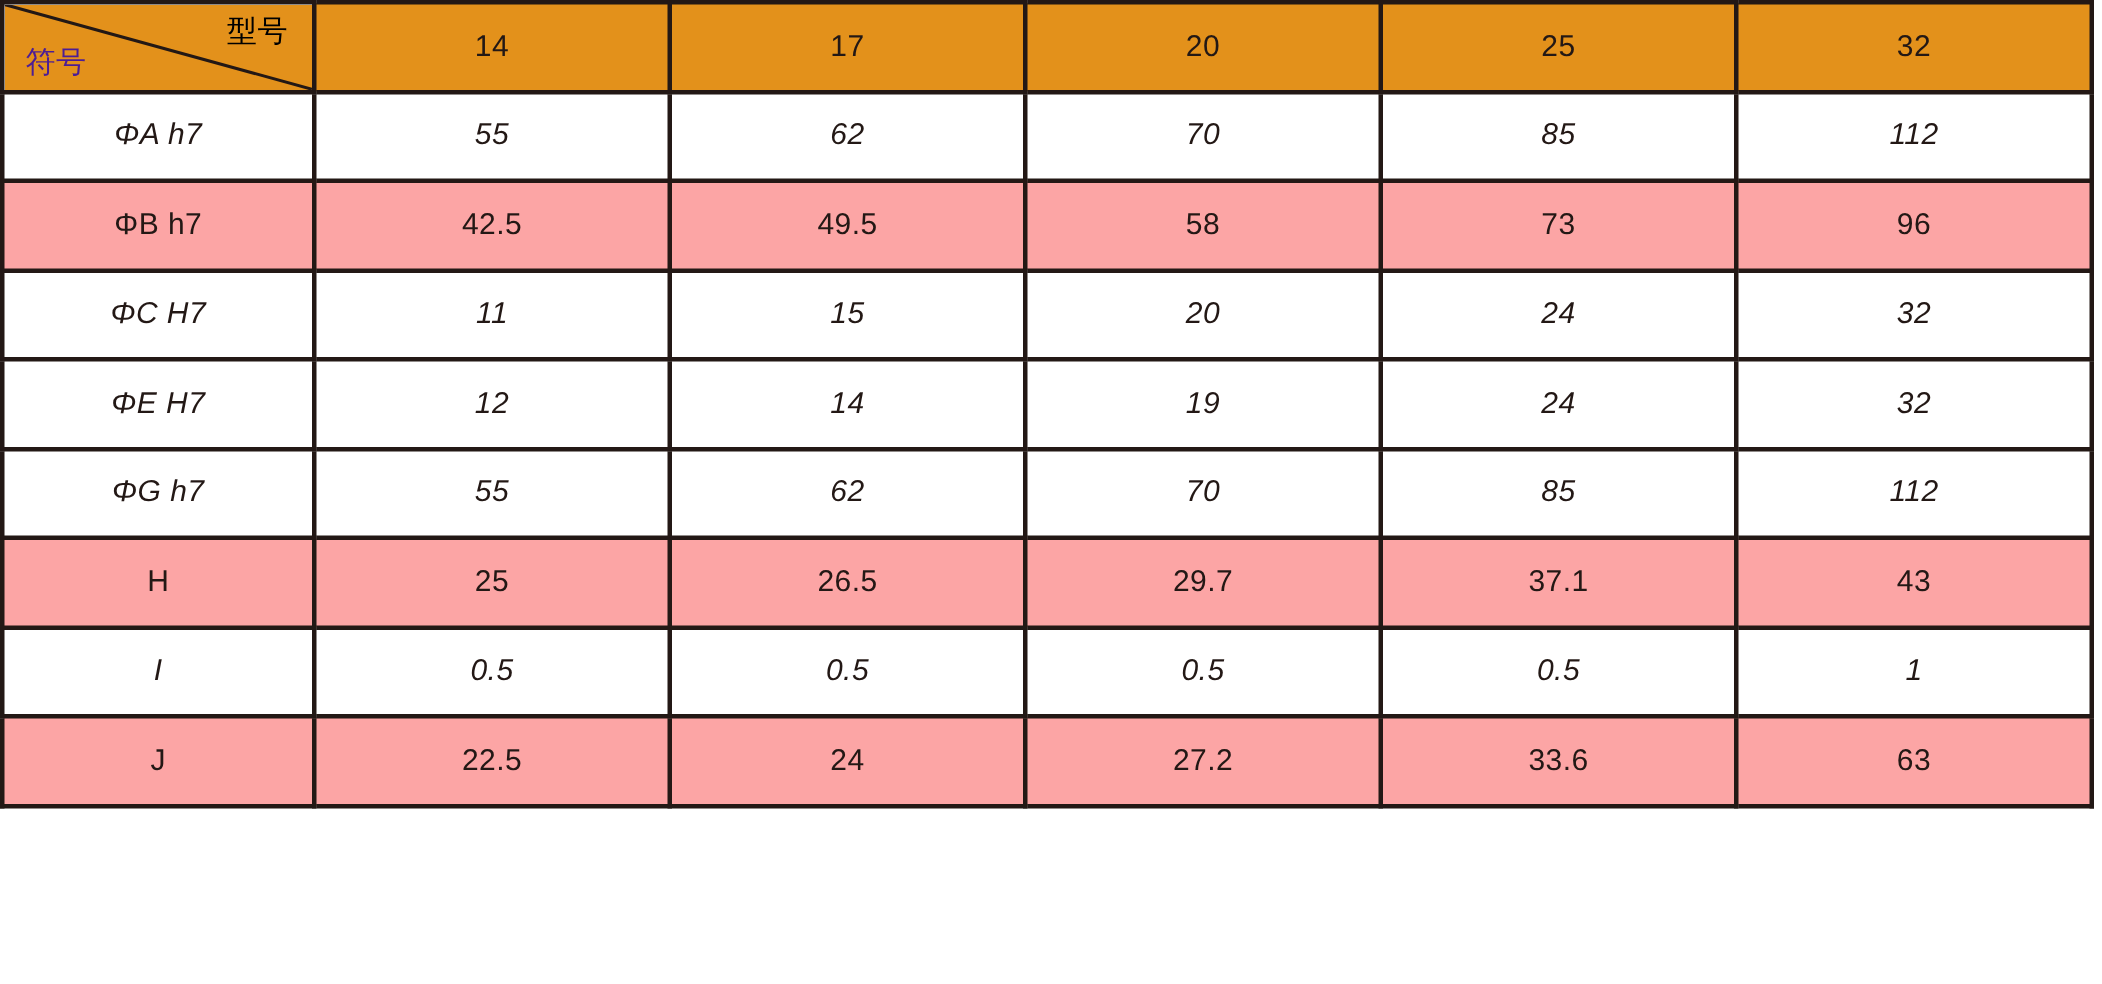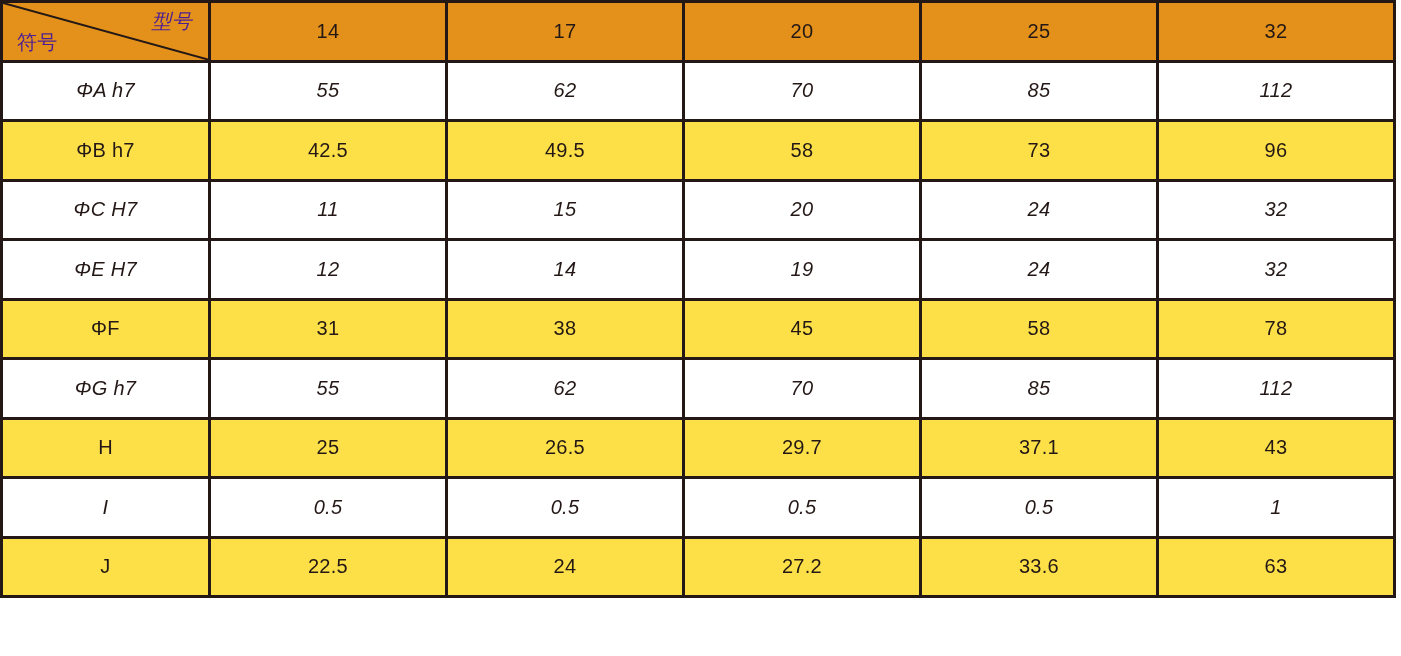--- a/index.html
+++ b/index.html
@@ -56,38 +56,37 @@
     inset: 0;
     width: 100%;
     height: 100%;
     display: block;
   }
   .corner-model {
     position: absolute;
     top: 6px;
     right: 16px;
     font-size: 20px;
-    color: #4c1d95;
+    color: #000000;
     line-height: 1.2;
     white-space: nowrap;
-    font-style: italic;
   }
   .corner-symbol {
     position: absolute;
     bottom: 6px;
     left: 14px;
     font-size: 20px;
     color: #4c1d95;
     line-height: 1.2;
     white-space: nowrap;
   }
 
   
   tr.row-white td { background: #ffffff; font-style: italic; }
-  tr.row-gray  td { background: #fde047; }
+  tr.row-gray  td { background: #fca5a5; }
 </style>
 </head>
 <body>
 
 <table id="spec-table">
   <colgroup>
     <col class="c-label">
     <col class="c-data">
       <col class="c-data">
       <col class="c-data">
@@ -134,28 +133,20 @@
         <td>32</td>
       </tr>
       <tr class="row-white">
         <td>ΦE H7</td>
         <td>12</td>
         <td>14</td>
         <td>19</td>
         <td>24</td>
         <td>32</td>
       </tr>
-      <tr class="row-gray">
-        <td>ΦF</td>
-        <td>31</td>
-        <td>38</td>
-        <td>45</td>
-        <td>58</td>
-        <td>78</td>
-      </tr>
       <tr class="row-white">
         <td>ΦG h7</td>
         <td>55</td>
         <td>62</td>
         <td>70</td>
         <td>85</td>
         <td>112</td>
       </tr>
       <tr class="row-gray">
         <td>H</td>

